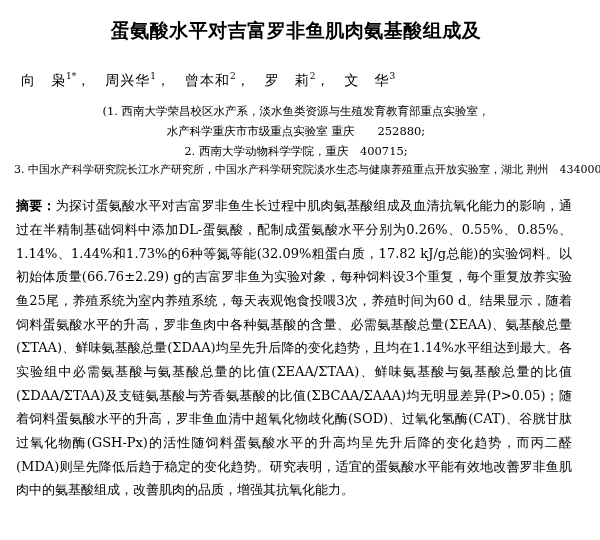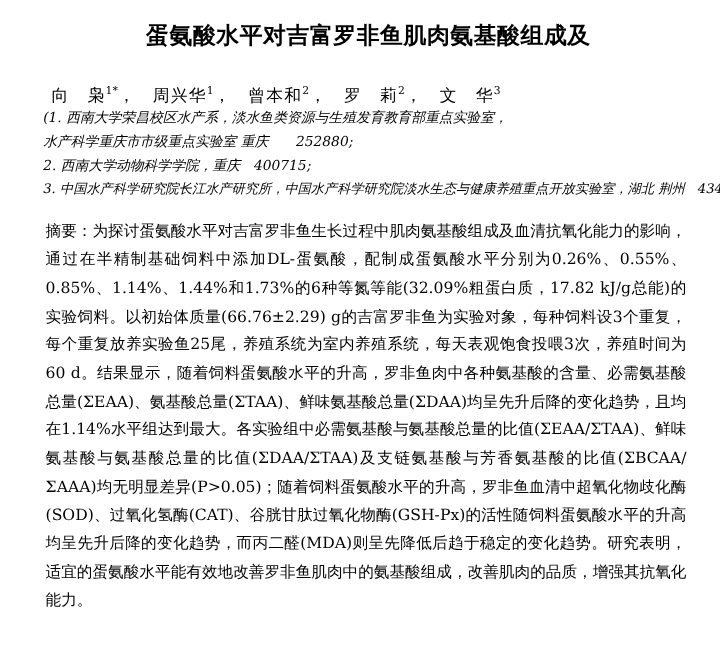--- a/index.html
+++ b/index.html
@@ -12,21 +12,21 @@
     background: #ffffff;
     font-family: "DejaVu Serif", "Liberation Serif", serif;
     color: #000000;
     overflow: hidden;
   }
   .page {
     position: relative;
     width: 600px;
     height: 540px;
     box-sizing: border-box;
-    padding: 10px 22px 0 36px;
+    padding: 10px 22px 0 14px;
   }
   .title {
     text-align: center;
     font-size: 19px;
     font-weight: bold;
     line-height: 1.55;
     letter-spacing: 0.5px;
     margin: 6px 0 0 0;
   }
   .title .line2 {
@@ -41,40 +41,41 @@
   .authors .au {
     margin: 0 7px;
     white-space: nowrap;
   }
   sup {
     font-size: 9px;
     vertical-align: super;
     letter-spacing: 0;
   }
   .affils {
+    margin-top: 12px;
     font-size: 11.5px;
     line-height: 1.72;
-    font-style: italic;
+    text-align: center;
   }
   .affils div {
     white-space: nowrap;
   }
   .aff-3 {
     font-size: 11px;
   }
   .abstract {
     margin-top: 14px;
     font-size: 13px;
     line-height: 1.82;
     text-align: justify;
     text-justify: inter-ideograph;
     padding: 0 6px 0 2px;
   }
   .abstract .lead {
-    font-weight: normal;
+    font-weight: bold;
   }
 </style>
 </head>
 <body>
 
 <div class="page">
 
   <div class="title">
     <span>蛋氨酸水平对吉富罗非鱼肌肉氨基酸组成及</span>
   </div>

